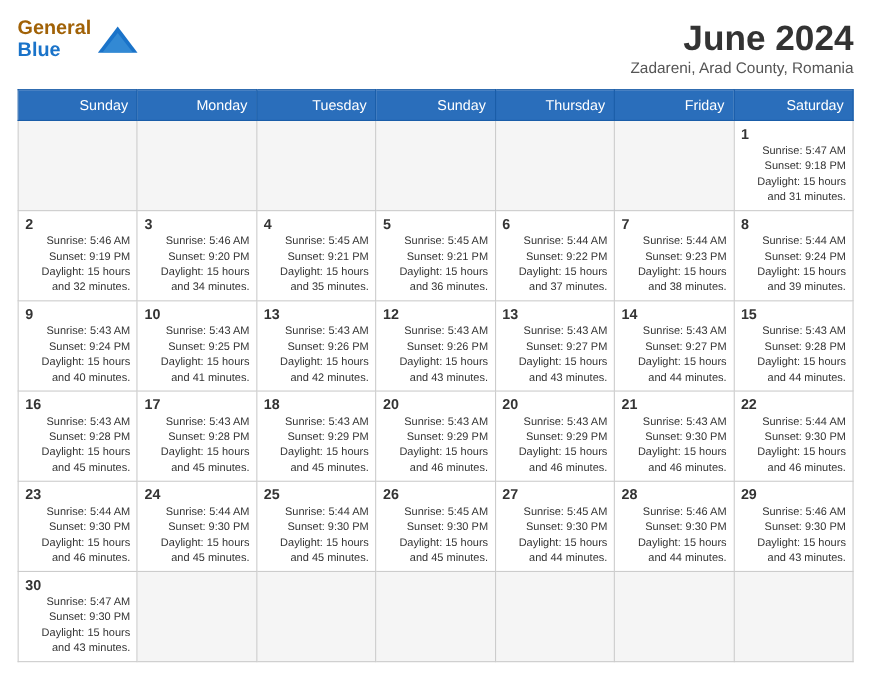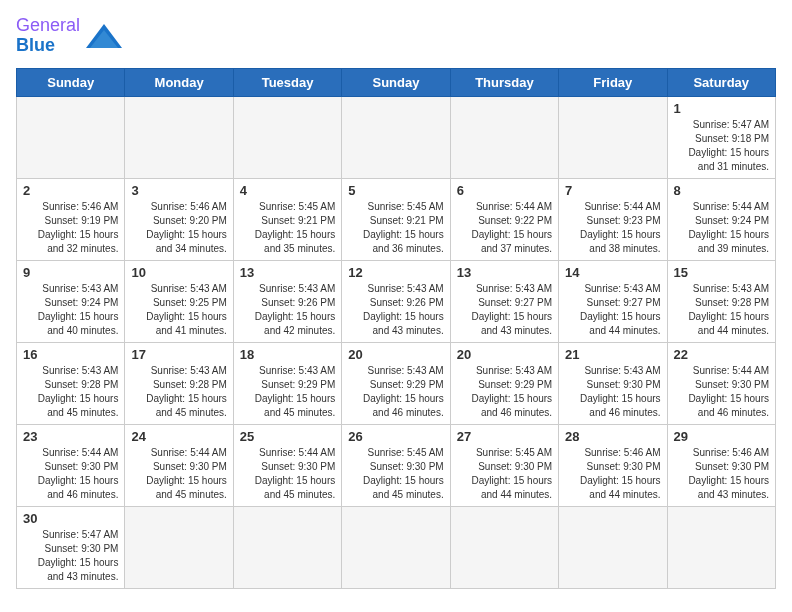--- a/index.html
+++ b/index.html
@@ -19,22 +19,22 @@
     .logo {
       display: flex;
       align-items: center;
     }
     .logo-text {
       font-size: 18px;
       color: #333;
       line-height: 1.1;
     }
     .logo-text span {
-      color: #8b5cf6;
-      font-weight: normal;
+      color: #a16207;
+      font-weight: bold;
     }
     .title-section {
       text-align: right;
     }
     .month-title {
       font-size: 32px;
       font-weight: bold;
       color: #333;
     }
     .location-title {
@@ -42,24 +42,24 @@
       color: #555;
     }
     .calendar {
       width: 100%;
       border-collapse: collapse;
       border: 1px solid #ccc;
     }
     .calendar th {
       background: #2a6ebb;
       color: #fff;
-      text-align: center;
+      text-align: right;
       padding: 6px 8px;
       font-size: 13px;
-      font-weight: bold;
+      font-weight: normal;
       border: 1px solid #1a5da8;
     }
     .calendar td {
       vertical-align: top;
       padding: 4px 6px;
       border: 1px solid #ccc;
       background: #fff;
       font-size: 10.5px;
       color: #333;
       height: 80px;
@@ -96,20 +96,24 @@
           <span>General</span><br>
           <span style="color:#1a73c9;font-weight:bold;">Blue</span>
         </div>
         <svg width="40" height="32" viewBox="0 0 40 32" style="margin-left:4px;">
           <polygon points="20,4 38,28 2,28" fill="#1a73c9"></polygon>
           <polygon points="20,10 34,28 6,28" fill="#4a9fe0" opacity="0.5"></polygon>
         </svg>
       </div>
     </div>
   </div>
+  <div class="title-section">
+    <div class="month-title">June 2024</div>
+    <div class="location-title">Zadareni, Arad County, Romania</div>
+  </div>
 </div>
 
 <table class="calendar">
   <thead>
     <tr>
     <th>Sunday</th>
         <th>Monday</th>
         <th>Tuesday</th>
         <th>Sunday</th>
         <th>Thursday</th>

